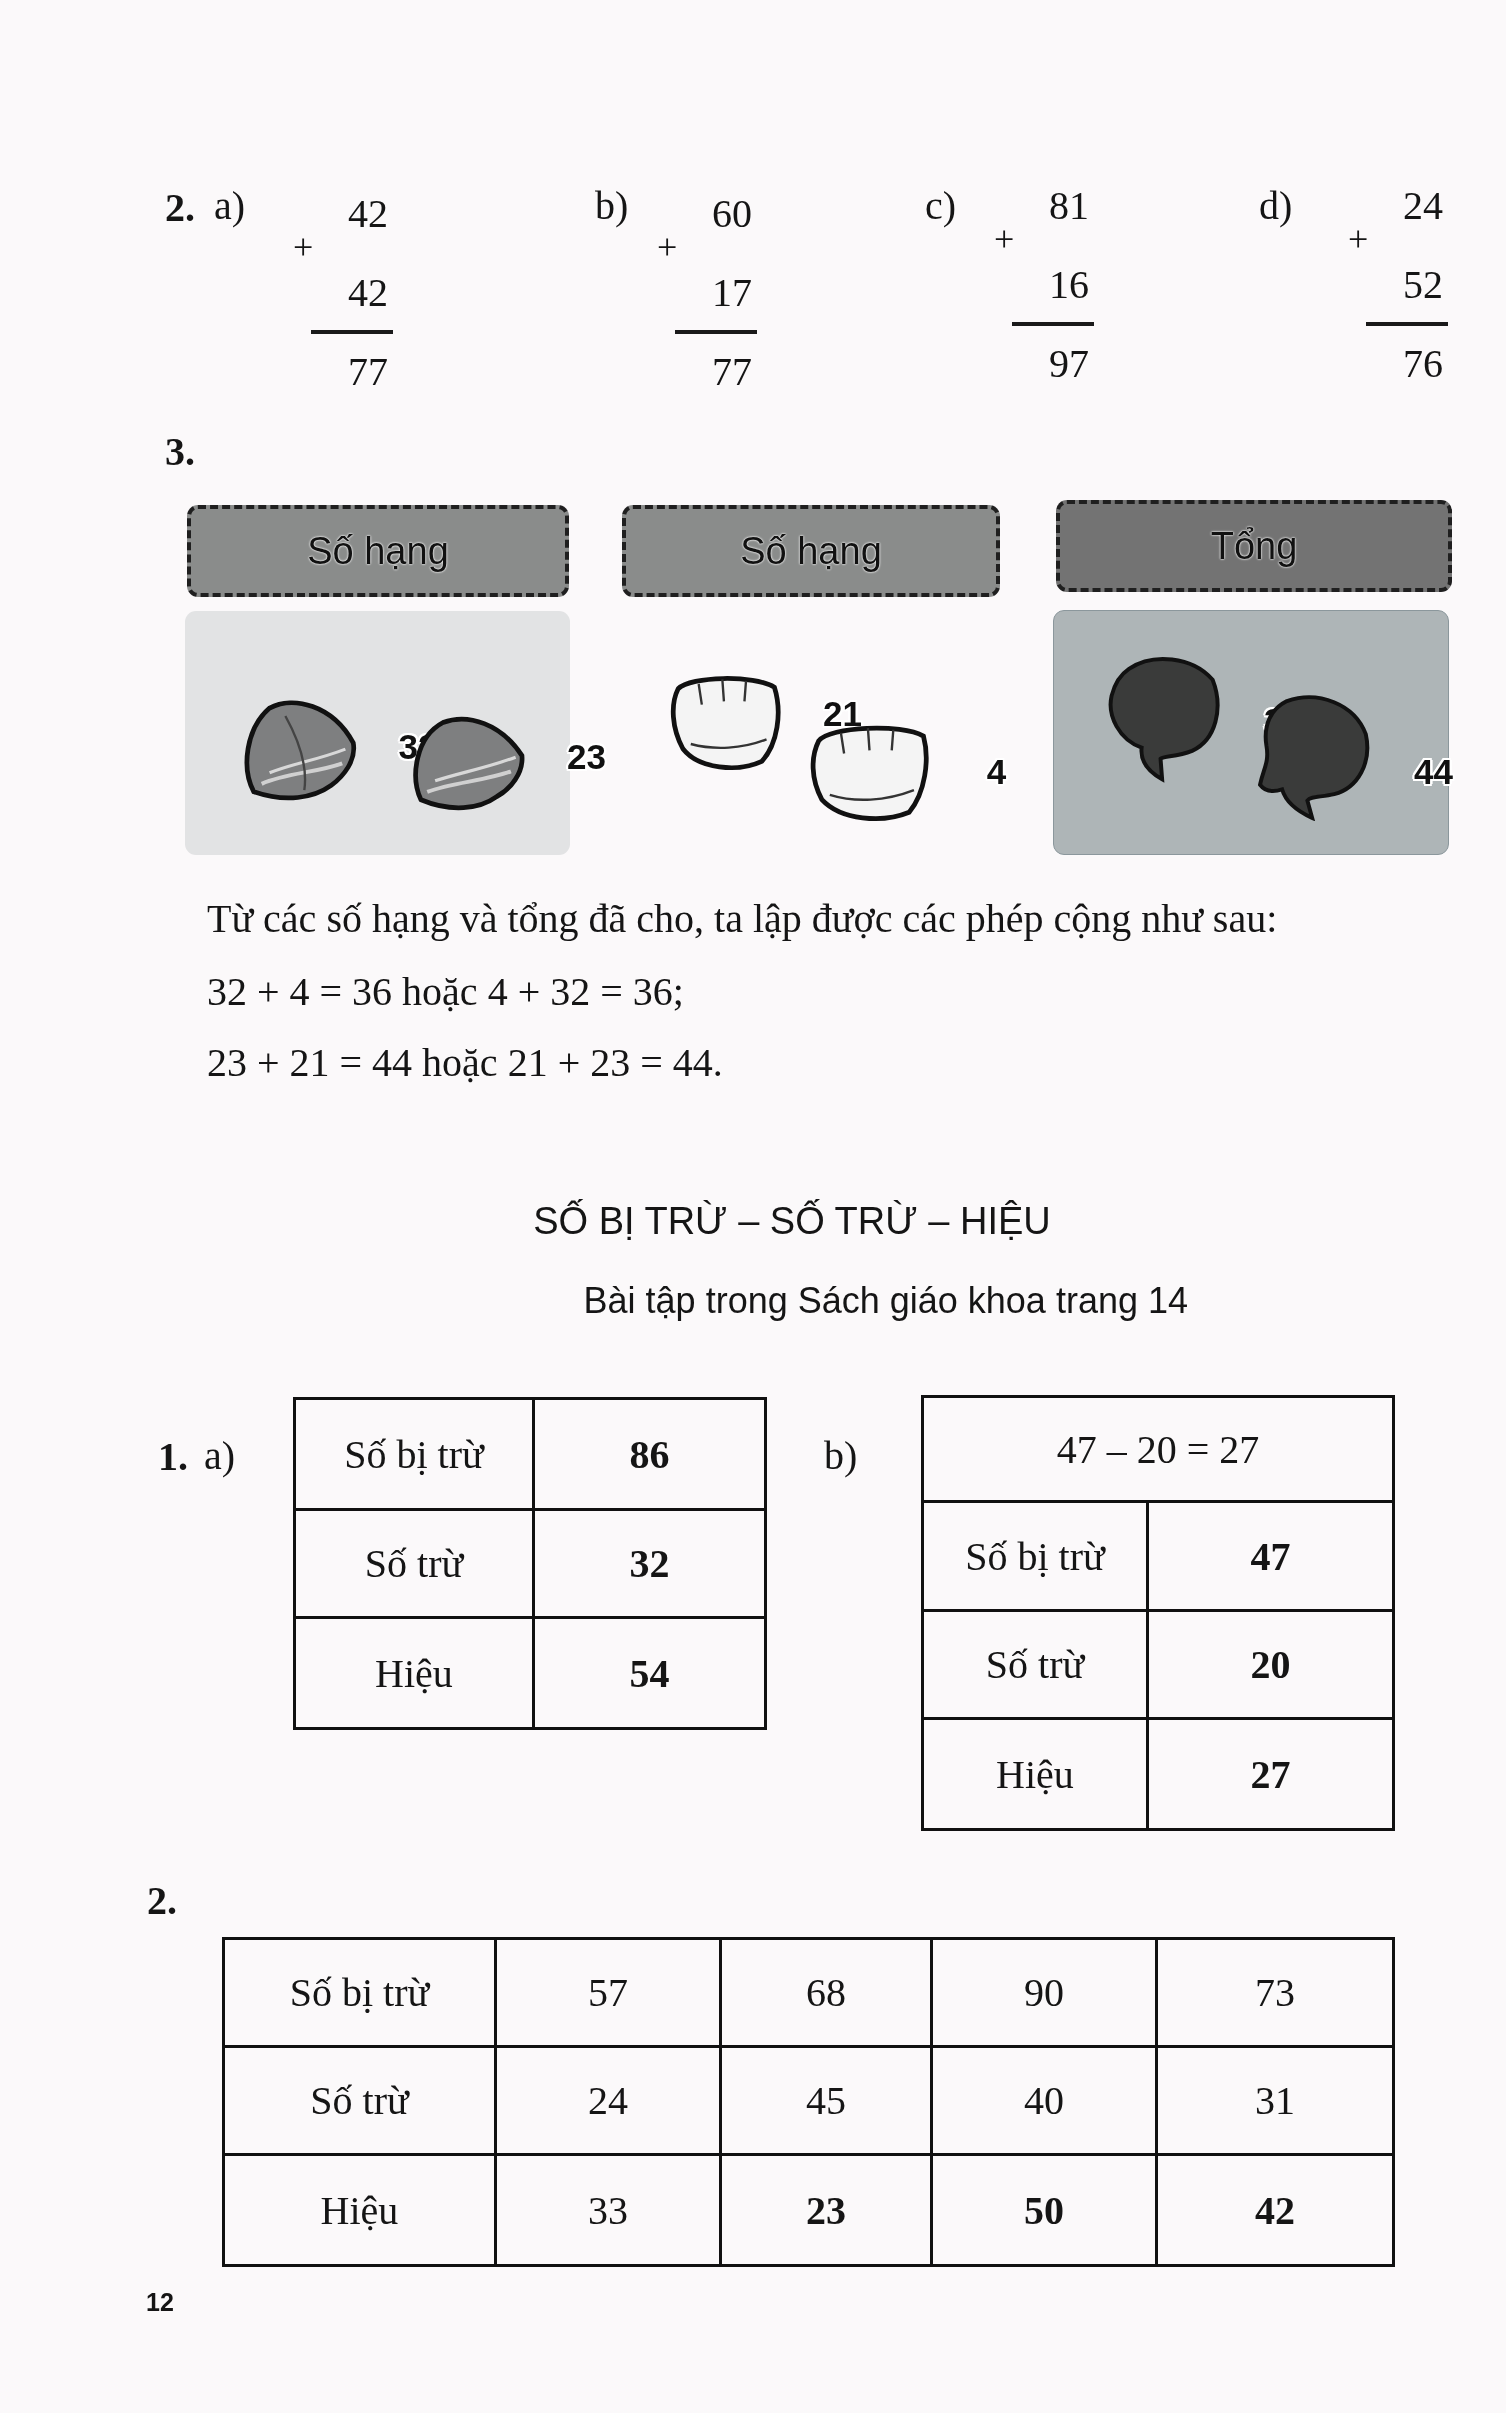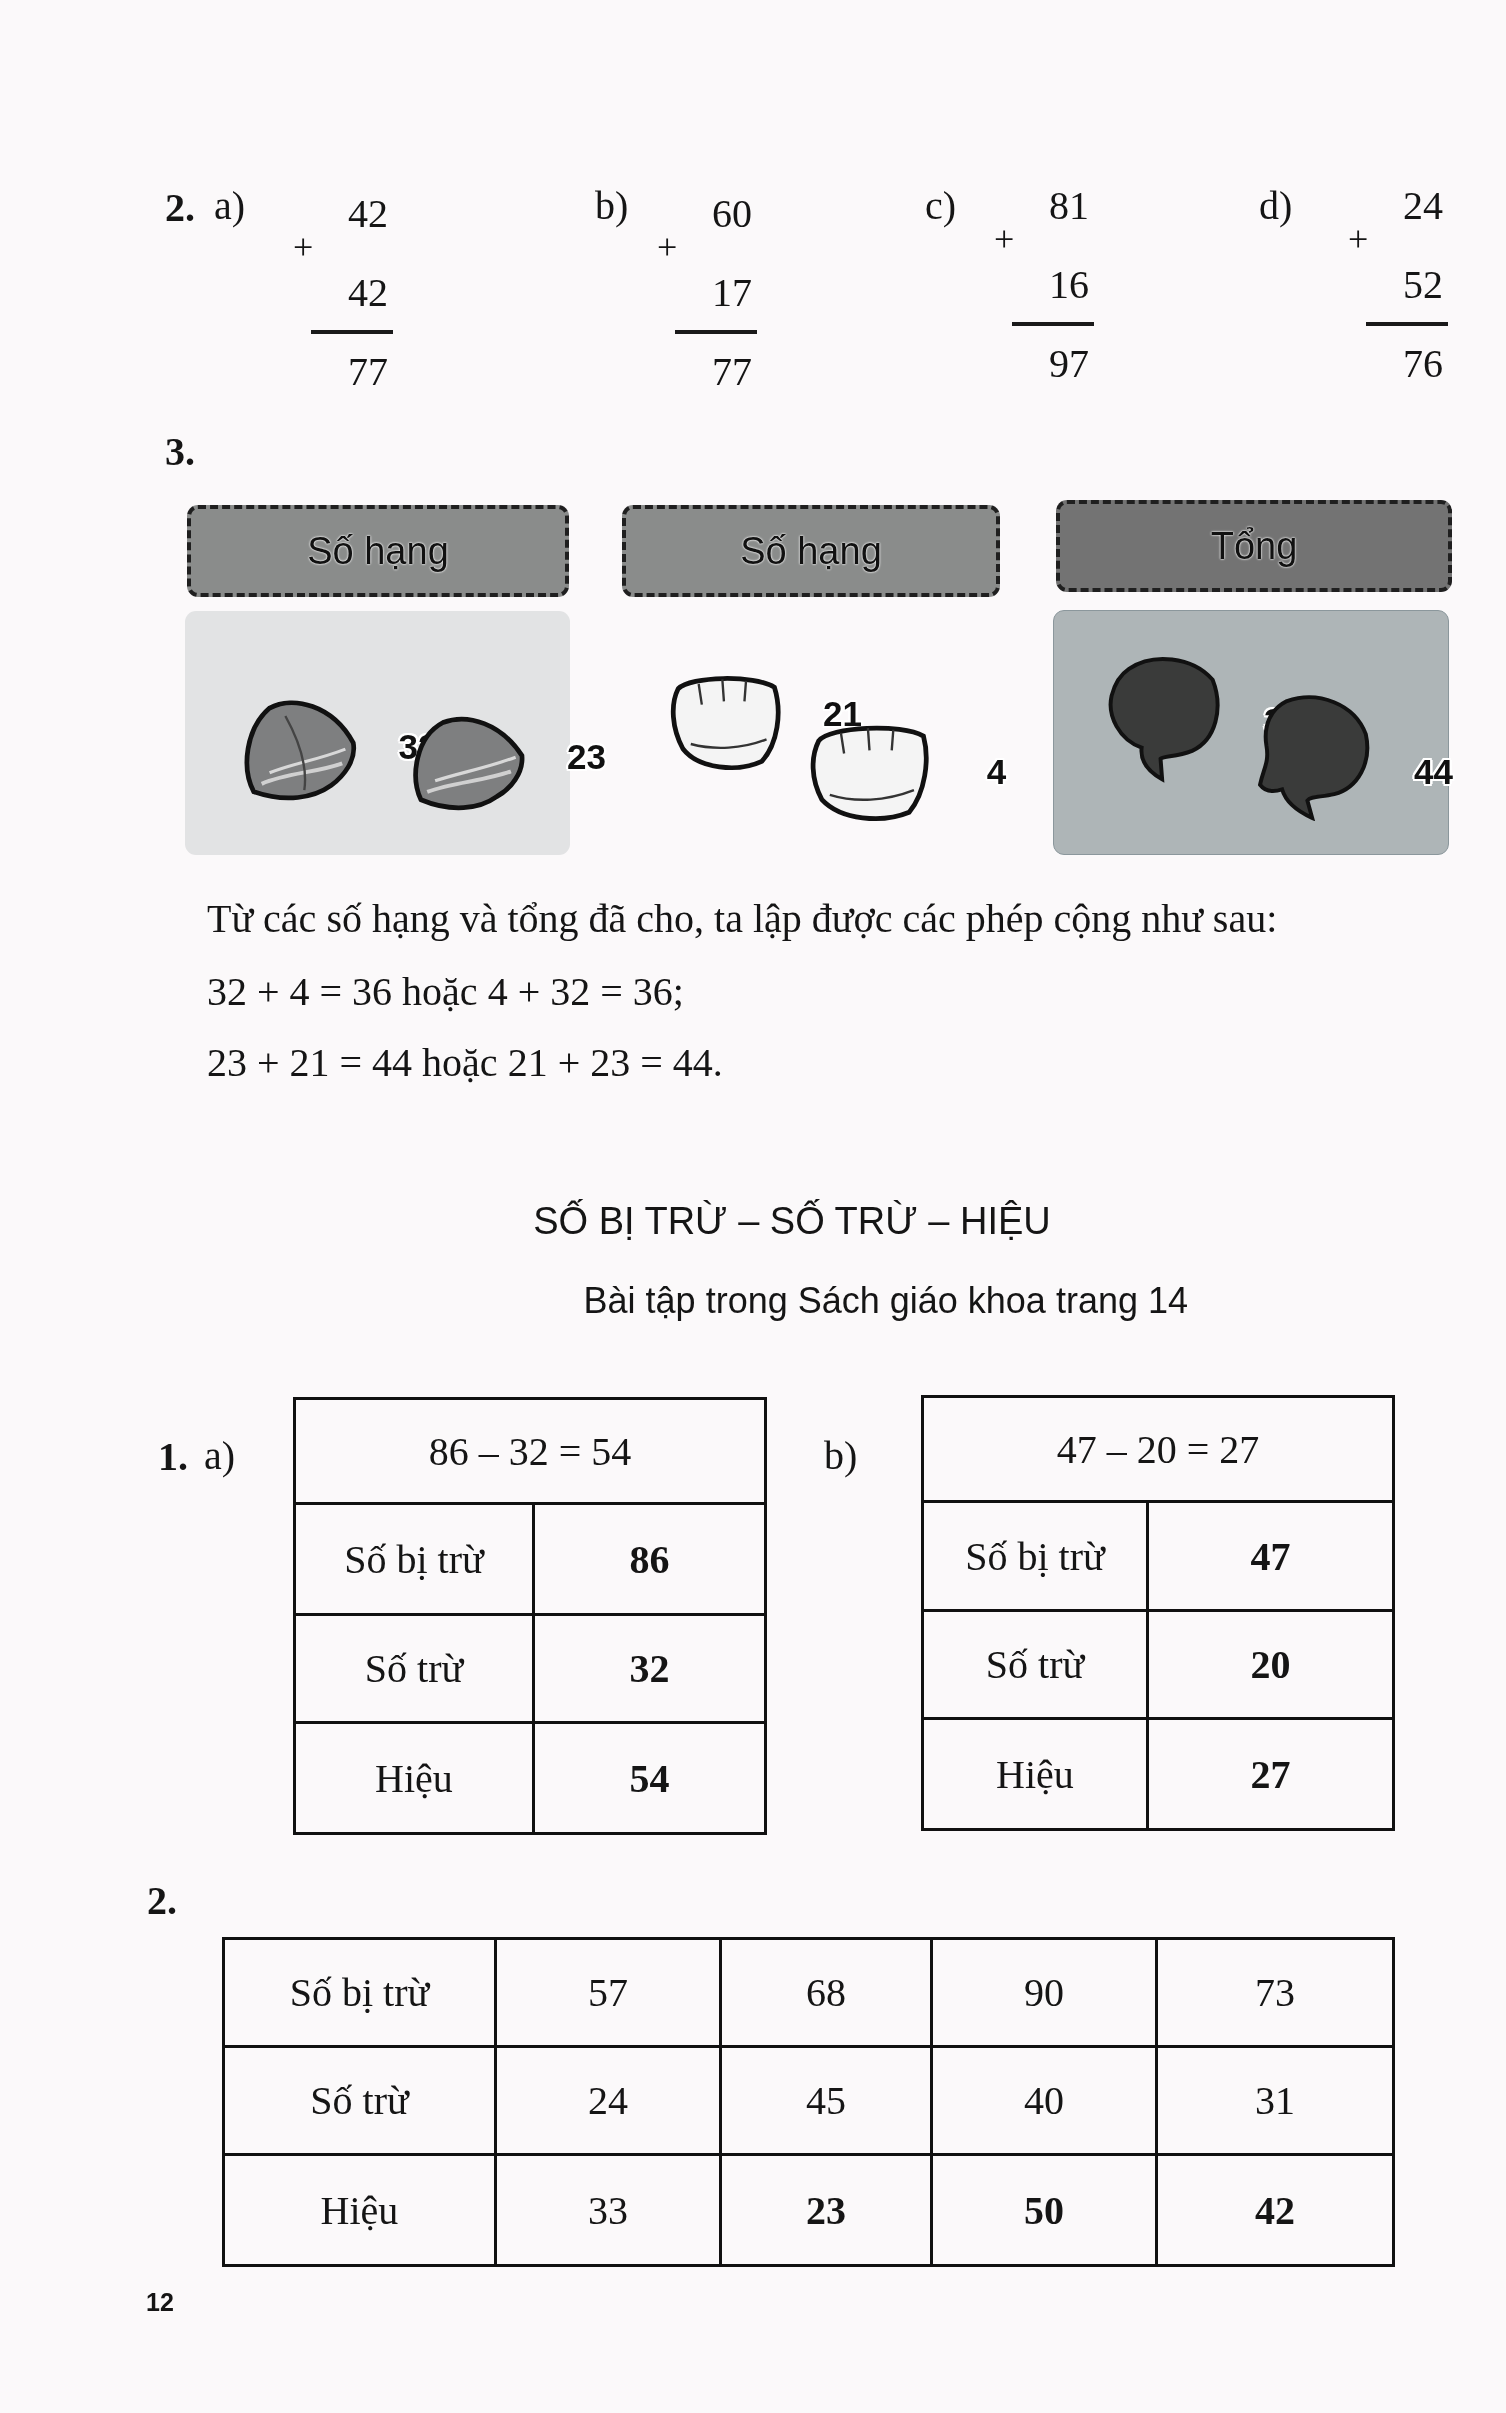--- a/index.html
+++ b/index.html
@@ -156,23 +156,20 @@
 
 <div class="abs heading" style="left:396px;top:1200px;width:792px;">SỐ BỊ TRỪ – SỐ TRỪ – HIỆU</div>
 <div class="abs subheading" style="left:396px;top:1280px;width:792px;">Bài tập trong Sách giáo khoa trang 14</div>
 
 <div class="abs ex-num serif" style="left:158px;top:1433px;">1.</div>
 <div class="abs part-label serif" style="left:204px;top:1432px;">a)</div>
 <div class="abs part-label serif" style="left:824px;top:1432px;">b)</div>
 
 <table class="grid serif" style="left:293px;top:1397px;width:474px;">
   <tbody>
-      <tr style="height:105px;">
-    <td colspan="2">86 – 32 = 54</td>
-  </tr>
   <tr style="height:111px;">
     <td style="width:239px;">Số bị trừ</td>
     <td class="bold">86</td>
   </tr>
   <tr style="height:108px;">
     <td>Số trừ</td>
     <td class="bold">32</td>
   </tr>
   <tr style="height:111px;">
     <td>Hiệu</td>

